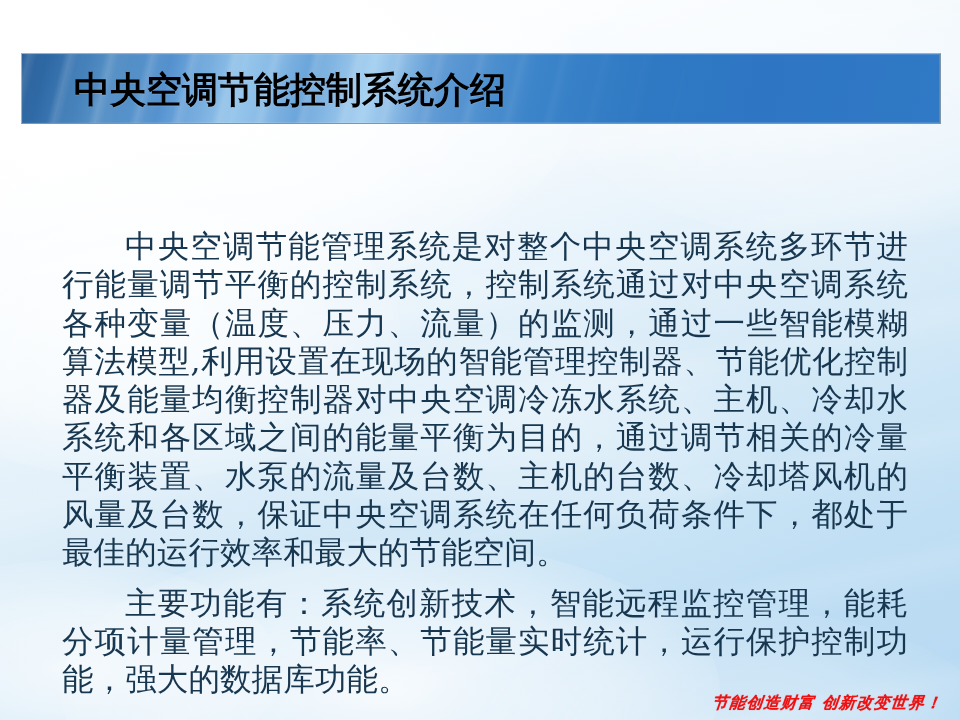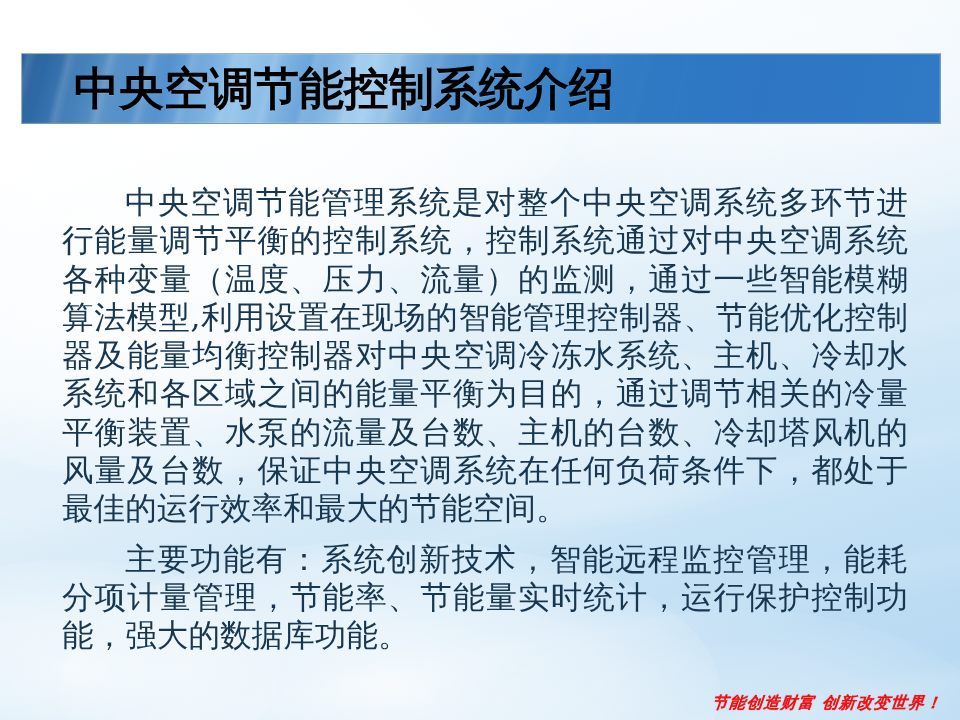--- a/index.html
+++ b/index.html
@@ -127,21 +127,21 @@
 
   #title-text {
     position: absolute;
     left: 52px;
     top: 0;
     height: 69px;
     display: flex;
     align-items: center;
     z-index: 3;
     font-family: "DejaVu Serif", "Liberation Serif", serif;
-    font-size: 45px;
+    font-size: 36px;
     font-weight: bold;
     color: #000000;
     letter-spacing: 0px;
     white-space: nowrap;
     line-height: 1;
     text-shadow: 0 1px 0 rgba(255,255,255,0.10);
   }
 
   
   #body-block {
@@ -154,20 +154,21 @@
 
   .para {
     font-family: "DejaVu Serif", "Liberation Serif", serif;
     font-size: 31.5px;
     line-height: 38.3px;
     color: #17364f;
     text-align: justify;
     text-justify: inter-character;
     text-indent: 63px;
     letter-spacing: 0.1px;
+    margin-top: 44px;
   }
   .para + .para { margin-top: 12px; }
 
   
   #footer-slogan {
     position: absolute;
     right: 18px;
     bottom: 6px;
     z-index: 4;
     font-family: "DejaVu Serif", "Liberation Serif", serif;

